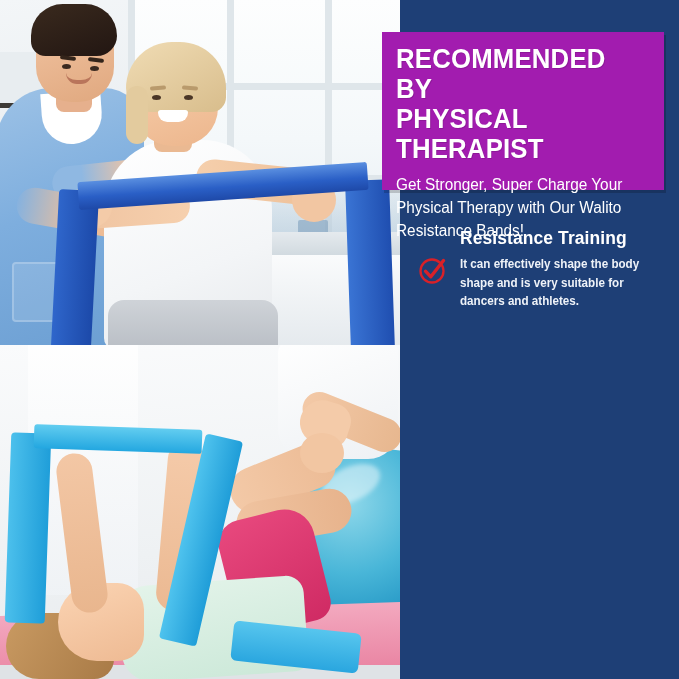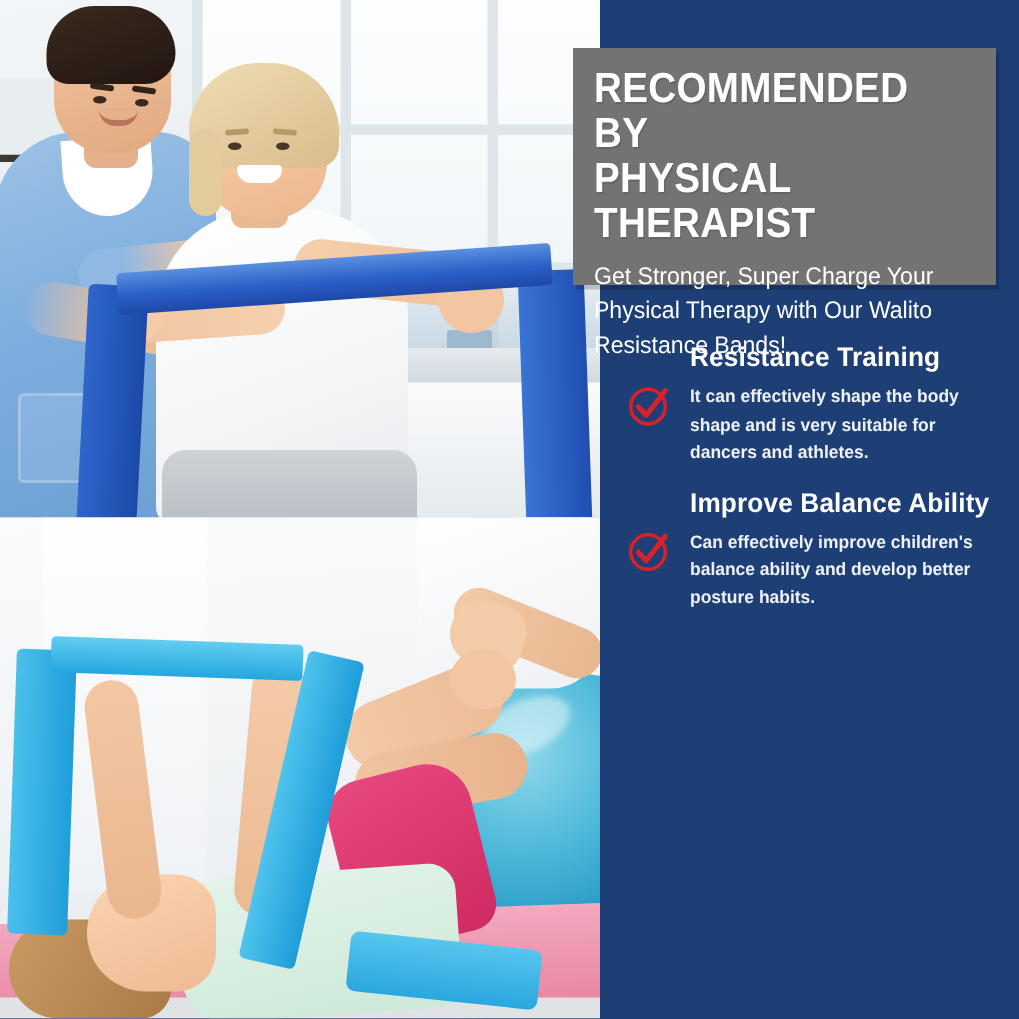--- a/index.html
+++ b/index.html
@@ -209,21 +209,21 @@
   .band-b-tail {
     position:absolute; left:232px; top:282px; width:128px; height:40px;
     background:linear-gradient(180deg,#57c6ee,#2aa6df); border-radius:6px; transform:rotate(6deg);
   }
 
   
   .right-panel { position:absolute; left:400px; top:0; width:279px; height:679px; background:#1e3f76; }
 
   .banner {
     position:absolute; left:382px; top:32px; width:282px; height:158px;
-    background:#737373; padding:12px 16px 24px 14px;
+    background:#a21caf; padding:12px 16px 24px 14px;
     box-shadow:2px 3px 0 rgba(0,0,0,.18);
   }
   .banner-headline {
     color:#fff; font-weight:bold; font-size:28px; line-height:30px;
     letter-spacing:.2px; text-transform:uppercase;
     transform:scaleX(.92); transform-origin:left center;
     text-shadow:1px 1px 0 rgba(0,0,0,.12);
   }
   .banner-sub {
     color:#fff; font-size:16px; line-height:23px; margin-top:9px;
@@ -355,27 +355,15 @@
         </svg>
       </span>
       <div class="feature-text">
         <div class="feature-title">Resistance Training</div>
         <div class="feature-desc">It can effectively shape the body shape and is very suitable for dancers and athletes.</div>
       </div>
     </div>
 
 
 
-    <div class="feature">
-      <span class="check-icon">
-        <svg viewBox="0 0 30 30">
-          <circle cx="14" cy="16" r="11.5" fill="none" stroke="#d92128" stroke-width="2.3"></circle>
-          <path d="M7.5 16.2 L12.8 21.8 L25.5 5.5" fill="none" stroke="#d92128" stroke-width="3.4" stroke-linecap="round" stroke-linejoin="round"></path>
-        </svg>
-      </span>
-      <div class="feature-text">
-        <div class="feature-title">Improve Balance Ability</div>
-        <div class="feature-desc">Can effectively improve children's balance ability and develop better posture habits.</div>
-      </div>
-    </div>
 
   </div>
 </div>
 
 </body></html>

